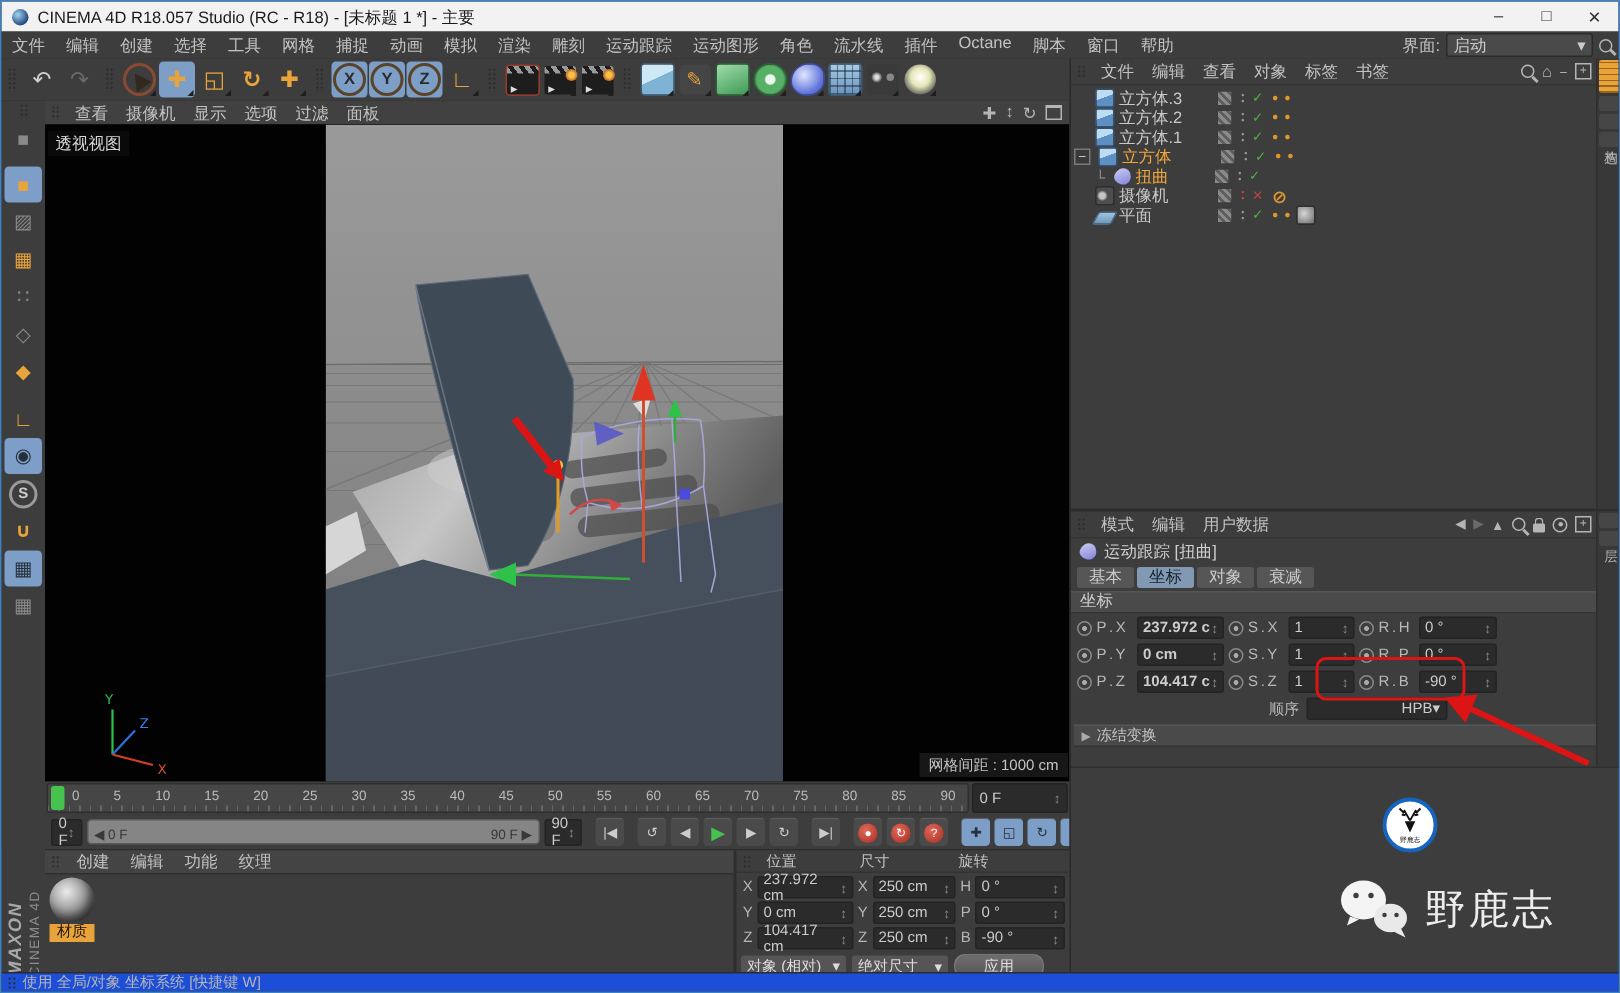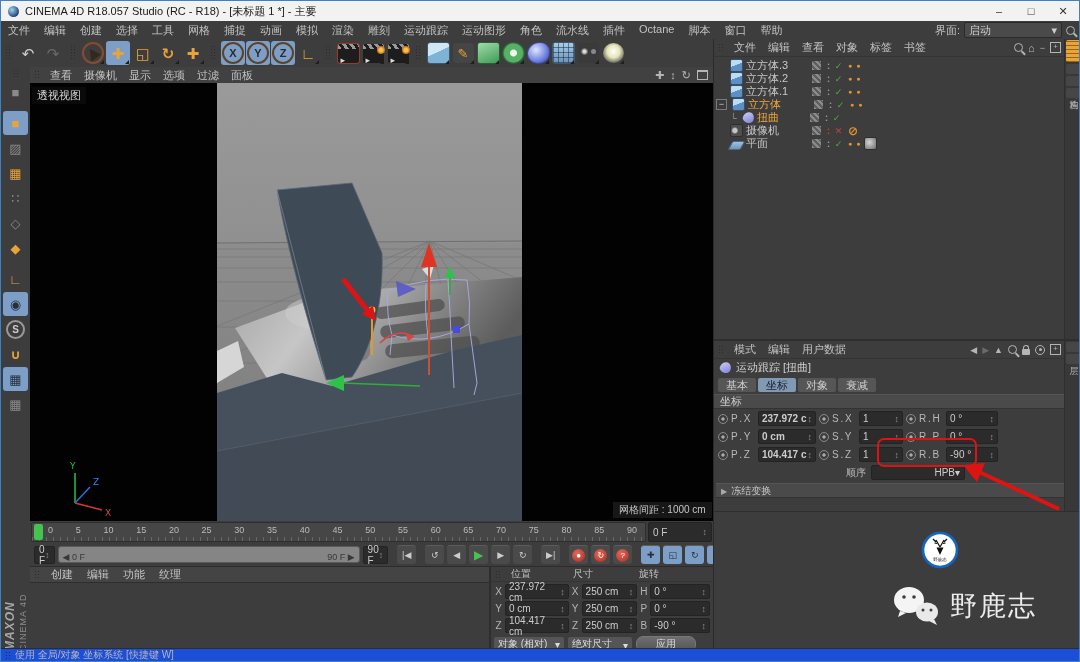--- a/index.html
+++ b/index.html
@@ -591,20 +591,27 @@
       <div class="pmenu">
         <span class="handle" style="height:9px"></span>
         <span style="display:flex">
 
         <span class="mi">创建</span>
             <span class="mi">编辑</span>
             <span class="mi">功能</span>
             <span class="mi">纹理</span>
           </span>
       </div>
+      <div class="mat-list">
+
+          <span class="mat">
+            <span class="ball" style="display:block"></span>
+            <span class="mlabel" style="display:block">材质</span>
+          </span>
+        </div>
     </div>
     <div class="coords">
       <div class="chead">
         <span class="handle" style="height:9px"></span>
         <span class="t1">位置</span>
         <span class="t2">尺寸</span>
         <span class="t3">旋转</span>
       </div>
       <div>
 

